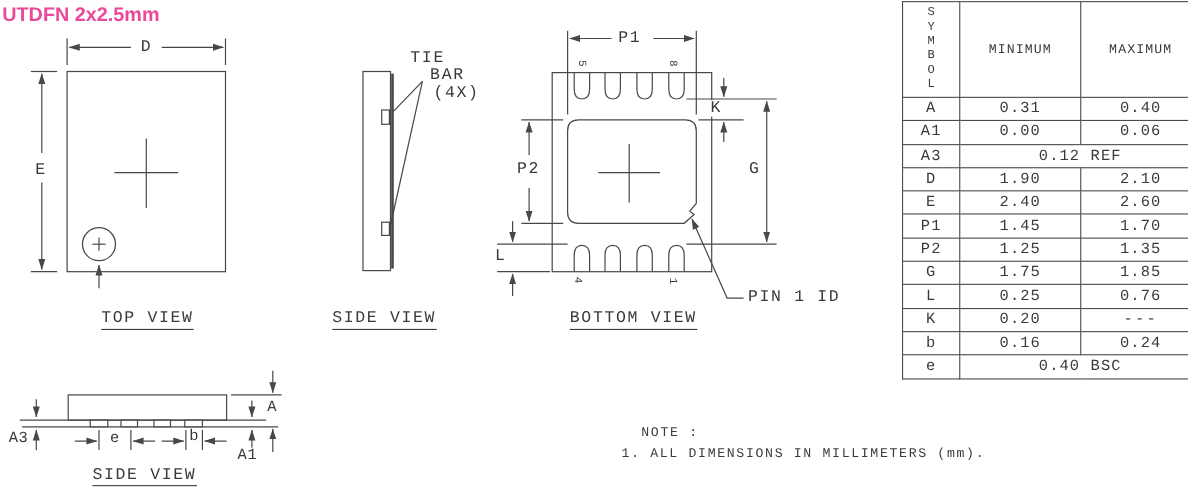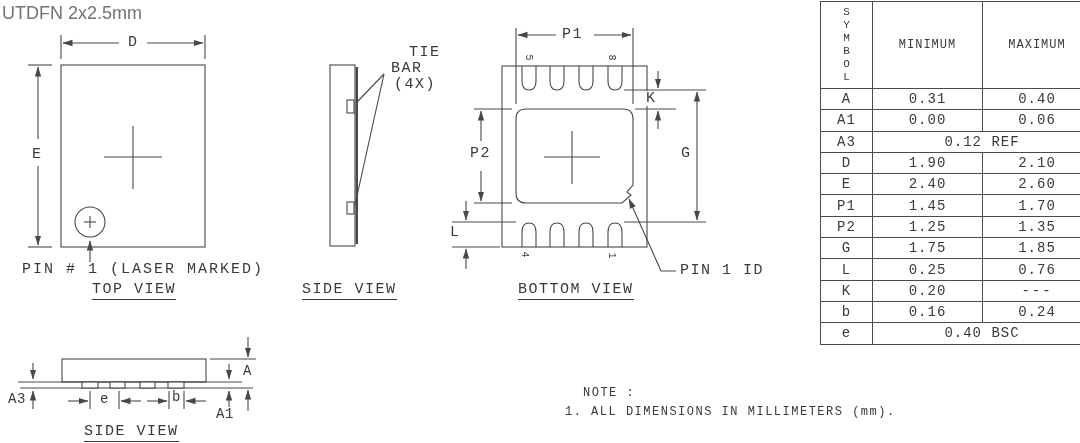--- a/index.html
+++ b/index.html
@@ -4,21 +4,21 @@
 <style>
   html,body{margin:0;padding:0;background:#fff;}
   .canvas{
     position:relative;width:1080px;height:443px;background:#ffffff;
     font-family:"Liberation Mono","DejaVu Sans Mono",monospace;
     color:#3a3a3a;overflow:hidden;
   }
   .title{
     position:absolute;left:2px;top:3px;
     font-family:"Liberation Sans","DejaVu Sans",sans-serif;
-    font-size:18px;font-weight:400;color:#737373;letter-spacing:0;
+    font-size:18px;font-weight:700;color:#ec4899;letter-spacing:0;
   }
   .lbl{position:absolute;font-size:15px;letter-spacing:1.5px;white-space:pre;line-height:15px;background:#fff;}
   .dim2{font-size:14px;letter-spacing:0.5px;}
   .view-label{border-bottom:1.5px solid #3a3a3a;padding-bottom:2px;}
   .tie-bar{line-height:16px;}
   .pin-num{position:absolute;font-size:10px;letter-spacing:0;transform:rotate(90deg);transform-origin:center;background:transparent;}
   .note-line{position:absolute;font-size:12px;letter-spacing:1.5px;white-space:pre;}
   svg.drawing{position:absolute;left:0;top:0;}
   
   .spec-table{
@@ -150,24 +150,23 @@
         <line x1="147" y1="401" x2="167" y2="401" marker-end="url(#ar)"></line>
         <line x1="206" y1="401" x2="186" y2="401" marker-end="url(#ar)"></line>
       </g>
     </g>
   </svg>
 
   <span class="title">UTDFN 2x2.5mm</span>
 
   <span class="lbl" style="left:128px;top:35px;">D</span>
   <span class="lbl" style="left:32px;top:147px;">E</span>
-  <span class="lbl" style="left:22px;top:262px;letter-spacing:2px;">PIN # 1 (LASER MARKED)</span>
   <span class="lbl view-label" style="left:92px;top:282px;">TOP VIEW</span>
 
-  <span class="lbl tie-bar" style="left:409px;top:45px;">TIE</span>
+  <span class="lbl tie-bar" style="left:373px;top:45px;">TIE</span>
   <span class="lbl tie-bar" style="left:391px;top:61px;">BAR</span>
   <span class="lbl tie-bar" style="left:394px;top:77px;">(4X)</span>
   <span class="lbl view-label" style="left:302px;top:282px;">SIDE VIEW</span>
 
   <span class="lbl" style="left:562px;top:27px;">P1</span>
   <span class="lbl" style="left:470px;top:146px;">P2</span>
   <span class="lbl" style="left:646px;top:91px;">K</span>
   <span class="lbl" style="left:681px;top:146px;">G</span>
   <span class="lbl" style="left:450px;top:225px;">L</span>
   <span class="pin-num" style="left:525px;top:52px;">5</span>

